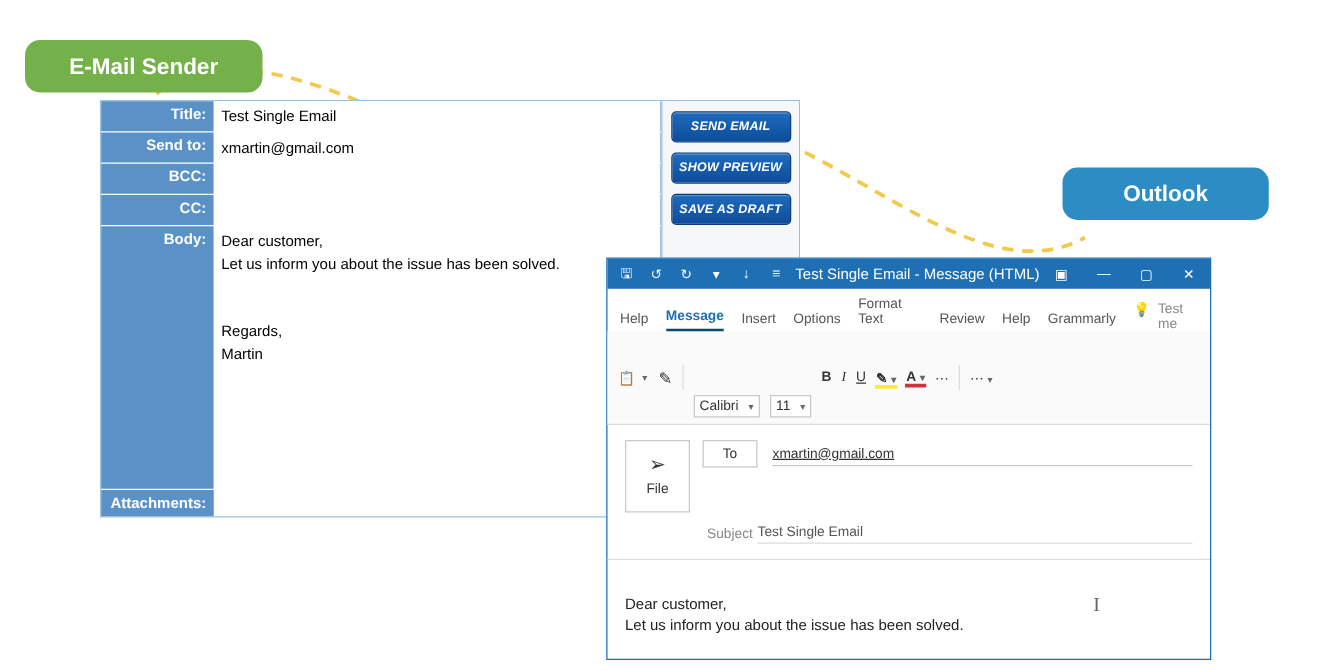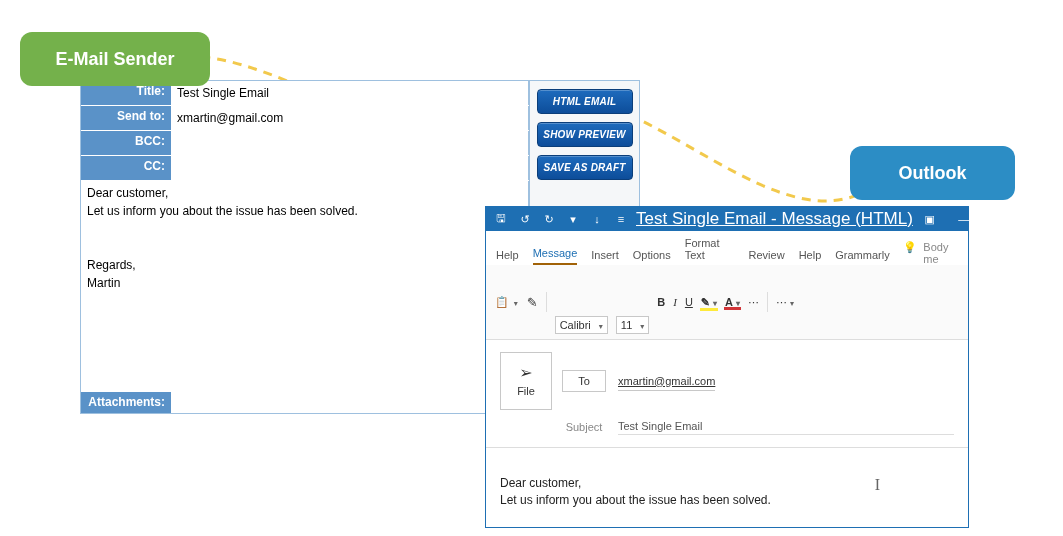--- a/index.html
+++ b/index.html
@@ -19,25 +19,25 @@
   .pill {
     position: absolute;
     border-radius: 12px;
     color: #fff;
     font-weight: 600;
     font-size: 18px;
     display: flex;
     align-items: center;
     justify-content: center;
     padding: 0 24px;
-    height: 54px;
+    height: 42px;
     z-index: 30;
   }
   .pill-green { background: #74b14b; left: 20px; top: 32px; width: 190px; }
-  .pill-blue { background: #2c8dc5; left: 850px; top: 146px; width: 165px; }
+  .pill-blue { background: #2c8dc5; left: 850px; top: 134px; width: 165px; }
 
   
   .sender {
     position: absolute;
     left: 80px;
     top: 80px;
     width: 560px;
     border: 1px solid #9ec0df;
     background: #fff;
     font-size: 12px;
@@ -109,27 +109,27 @@
   }
   .ol-titlebar {
     height: 24px;
     background: #1e6fb3;
     color: #fff;
     display: flex;
     align-items: center;
   }
   .ol-qa { display: flex; align-items: center; gap: 6px; padding: 0 6px; }
   .ol-qa span, .ol-win-btn { width: 18px; text-align: center; cursor: pointer; font-size: 11px; }
-  .ol-title-text { flex: 1; text-align: center; font-size: 17px; white-space: nowrap; text-decoration: underline; }
+  .ol-title-text { flex: 1; text-align: center; font-size: 12px; white-space: nowrap; }
   .ol-win { display: flex; gap: 0; }
   .ol-win-btn { width: 34px; height: 24px; display:flex;align-items:center;justify-content:center; }
 
   .ol-tabs { display: flex; gap: 14px; padding: 4px 10px 0; font-size: 11px; color: #555; align-items: flex-end; }
   .ol-tab { padding: 2px 0 4px; cursor: pointer; }
-  .ol-tab.active { color: #1e6fb3; border-bottom: 2px solid #a16207; font-weight: 400; }
+  .ol-tab.active { color: #1e6fb3; border-bottom: 2px solid #0c4a6e; font-weight: 700; }
   .ol-tabs .lightbulb { margin-left: auto; display: flex; gap: 6px; color: #888; }
   .ol-ribbon {
     display: flex; align-items: center; gap: 8px;
     padding: 5px 8px;
     border-bottom: 1px solid #ddd;
     background: #fafafa;
     font-size: 11px;
   }
   .ol-ribbon .sel { border: 1px solid #c8c8c8; padding: 2px 4px; display: inline-flex; align-items: flex-start; gap: 5px; background:#fff;margin-top:46px; }
   .ol-ribbon .chev::after { content: "▾"; font-size: 8px; color: #666; margin-left: 3px; }
@@ -145,29 +145,29 @@
   .ol-ribbon .fmtbrush { font-size:13px; }
 
   .ol-main { display: flex; padding: 12px 14px 0; gap: 10px; }
   .ol-sendbox {
     width: 52px; height: 58px;
     border: 1px solid #c8c8c8;
     display: flex; flex-direction: column; align-items: center; justify-content: center;
     gap: 4px; cursor: pointer;
   }
   .ol-sendbox .arrow { font-size: 16px; line-height: 1; }
-  .ol-addr { flex:1; display: flex; flex-direction: row; gap: 4px; }
+  .ol-addr { flex:1; display: flex; flex-direction: column; gap: 4px; }
   .ol-addr-row { display: flex; align-items: center; gap: 12px; }
   .ol-addr-btn {
     width: 44px; height: 22px; border:1px solid #c8c8c8; background:#fff;
     display: flex; align-items: center; justify-content: center; cursor:pointer; font-size:11px;
   }
   .ol-addr-line { flex:1; border-bottom: 1px solid #c8c8c8; padding: 3px 0; }
   .ol-addr-line .email { text-decoration: underline; color:#333; }
-  .ol-subj-row { display:flex; align-items:center; gap:12px; padding: 8px 14px 0 76px; font-size:11px; color:#555;}
+  .ol-subj-row { display:flex; align-items:center; padding: 8px 14px 0 76px; font-size:11px; color:#555;}
   .ol-subj-row .lbl { width:44px; text-align:center; color:#888;}
   .ol-subj-row .val { flex:1; border-bottom:1px solid #ddd; padding:2px 0;}
 
   .ol-body {
     border-top: 1px solid #ddd;
     margin-top: 12px;
     padding: 10px 14px;
     font-size: 12px;
     color: #222;
     line-height: 1.4;
@@ -204,30 +204,31 @@
       </div>
       <div class="sender-row">
         <div class="sender-label">BCC:</div>
         <div class="sender-field"><input value="" style=""></div>
       </div>
       <div class="sender-row">
         <div class="sender-label">CC:</div>
         <div class="sender-field"><input value="" style=""></div>
       </div>
       <div class="sender-row sender-body-row">
+        <div class="sender-label">Body:</div>
         <div class="sender-field">Dear customer,
 Let us inform you about the issue has been solved.
 
 
 Regards,
 Martin</div>
       </div>
     </div>
     <div class="sender-side">
-      <div class="blue-btn">HTML EMAIL</div>
+      <div class="blue-btn">SEND EMAIL</div>
       <div class="blue-btn">SHOW PREVIEW</div>
       <div class="blue-btn">SAVE AS DRAFT</div>
     </div>
   </div>
   <div class="sender-row">
     <div class="sender-label">Attachments:</div>
   </div>
 </div>
 
 <div class="outlook">
@@ -253,21 +254,21 @@
     <div class="ol-tab">Help</div>
     <div class="ol-tab active">Message</div>
     <div class="ol-tab">Insert</div>
     <div class="ol-tab">Options</div>
     <div class="ol-tab">Format Text</div>
     <div class="ol-tab">Review</div>
     <div class="ol-tab">Help</div>
     <div class="ol-tab">Grammarly</div>
     <div class="lightbulb">
       <span>💡</span>
-      <span>Body me</span>
+      <span>Test me</span>
     </div>
   </div>
 
   <div class="ol-ribbon">
     <span class="paste">📋<span class="chev"></span></span>
     <span class="fmtbrush">✎</span>
     <span class="sep"></span>
     <span class="sel">
         <span>Calibri</span>
         <span class="chev"></span>

